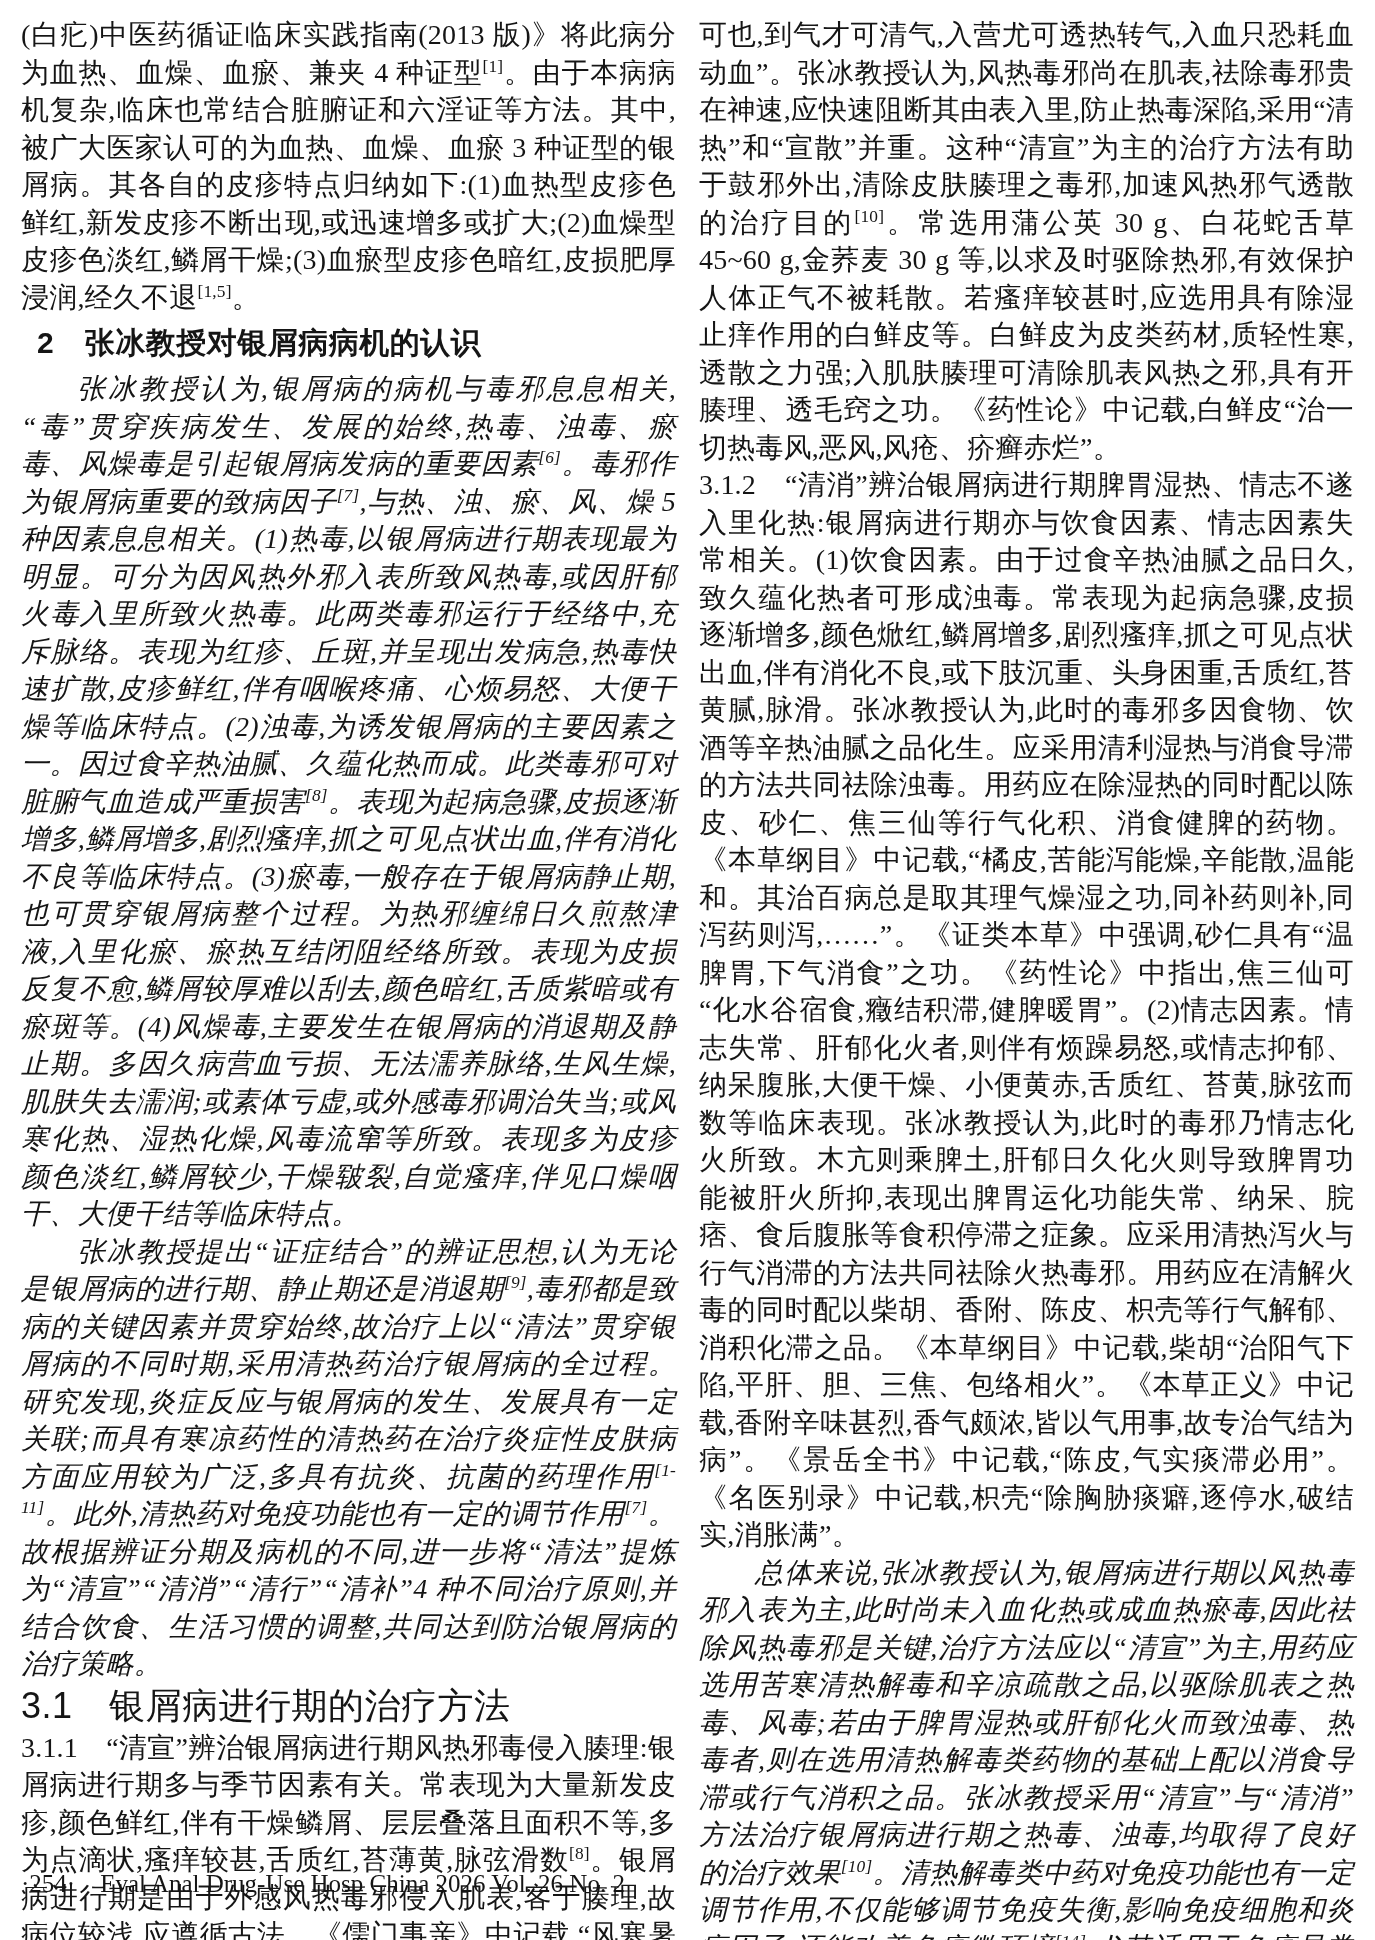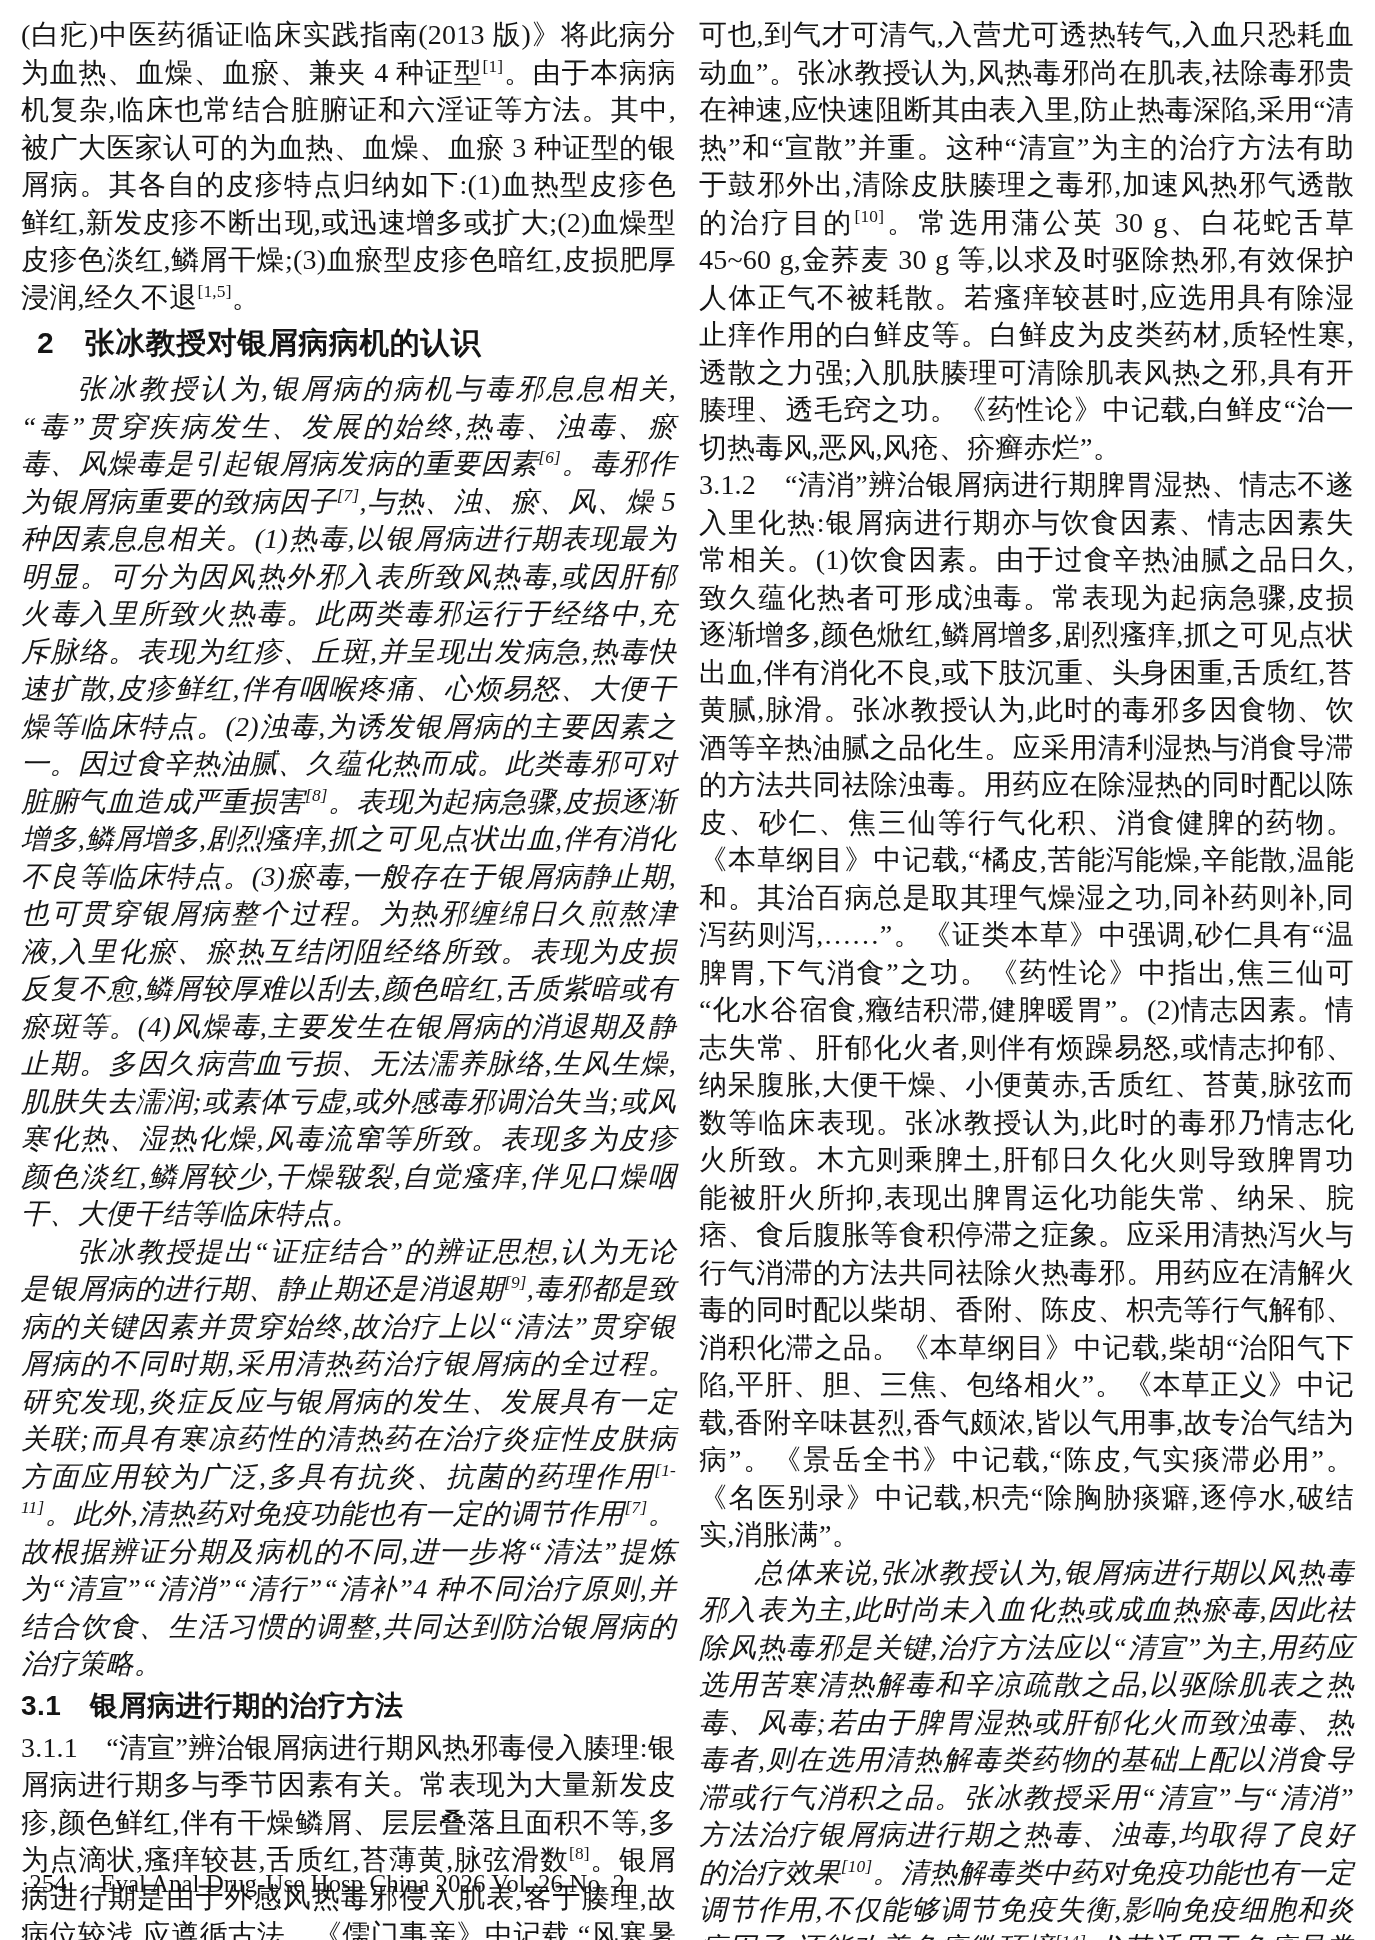--- a/index.html
+++ b/index.html
@@ -44,22 +44,22 @@
   h2.sec {
     font-family: "Liberation Sans", "DejaVu Sans", sans-serif;
     font-weight: bold;
     font-size: 30px;
     line-height: 40px;
     margin: 7px 0 7px 16px;
     letter-spacing: 0.5px;
   }
   h3.subsec {
     font-family: "Liberation Sans", "DejaVu Sans", sans-serif;
-    font-weight: bold;
-    font-size: 28px;
+    font-weight: normal;
+    font-size: 36px;
     line-height: 38px;
     margin: 4px 0 4px 0;
     letter-spacing: 0.5px;
   }
   .footer {
     position: absolute;
     left: 21px;
     right: 5px;
     top: 1868px;
     display: flex;

